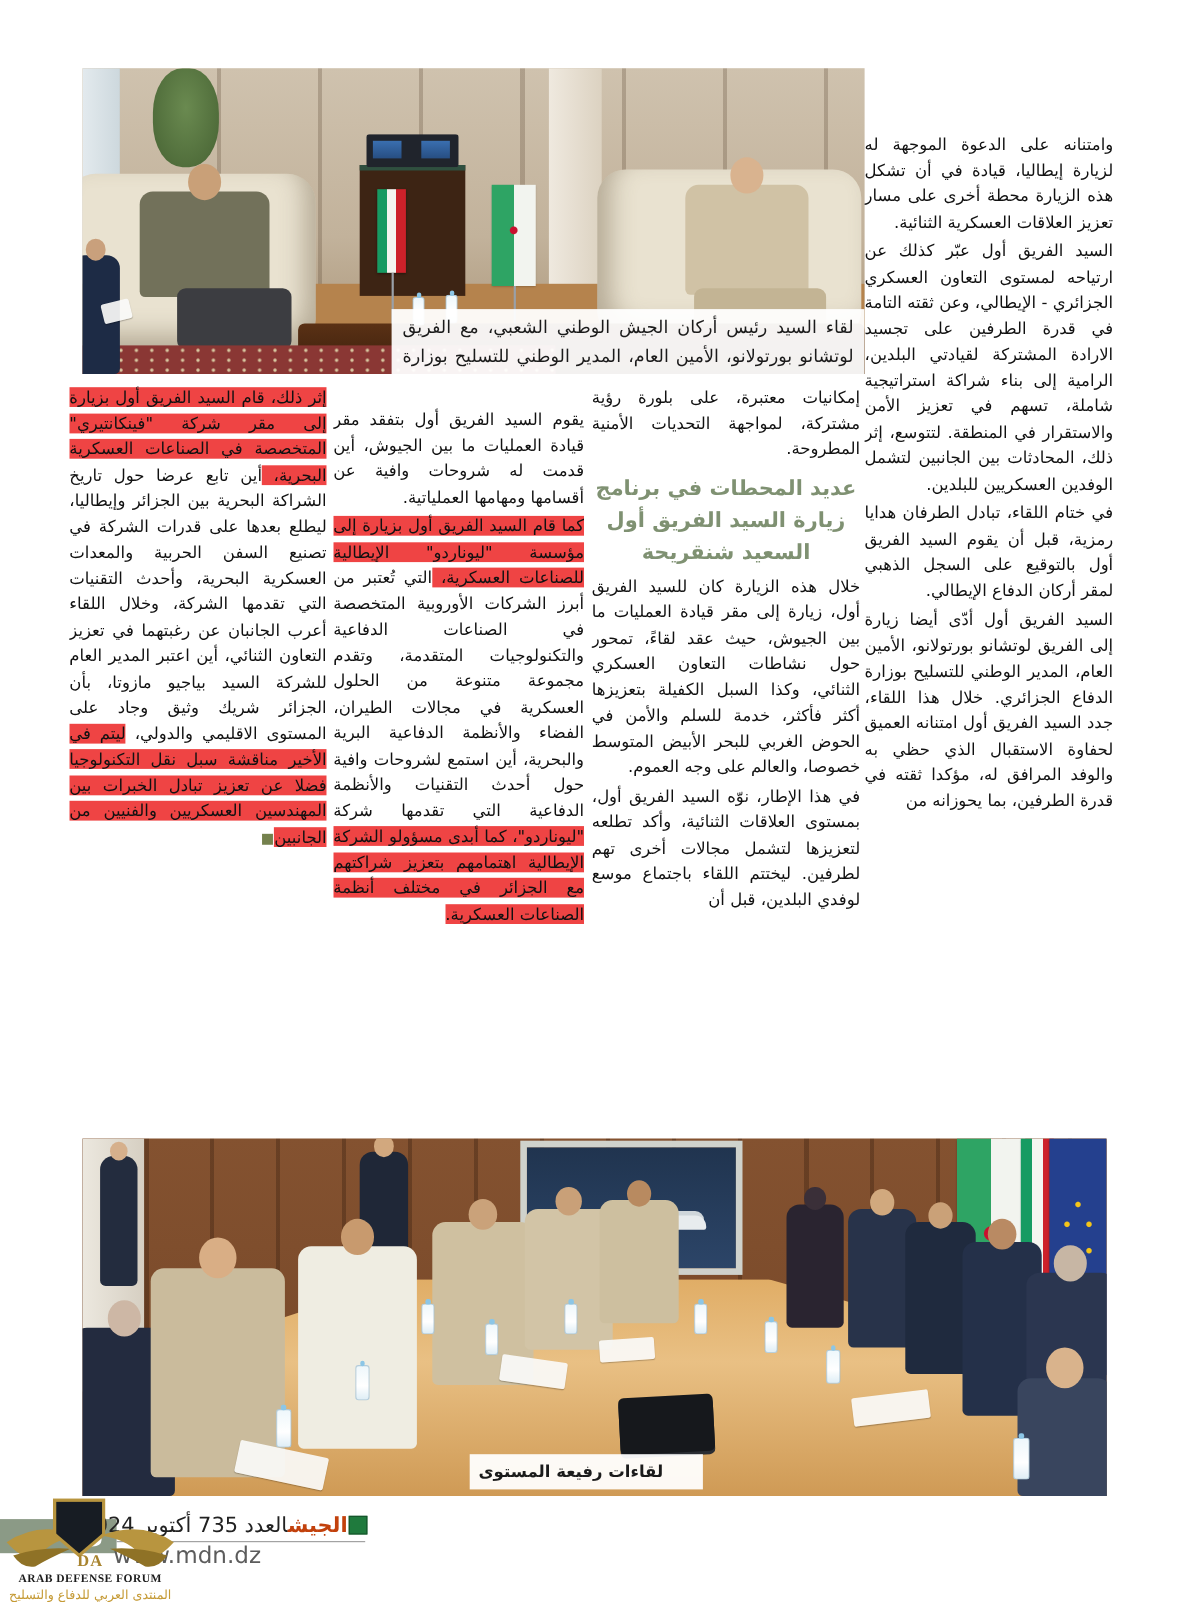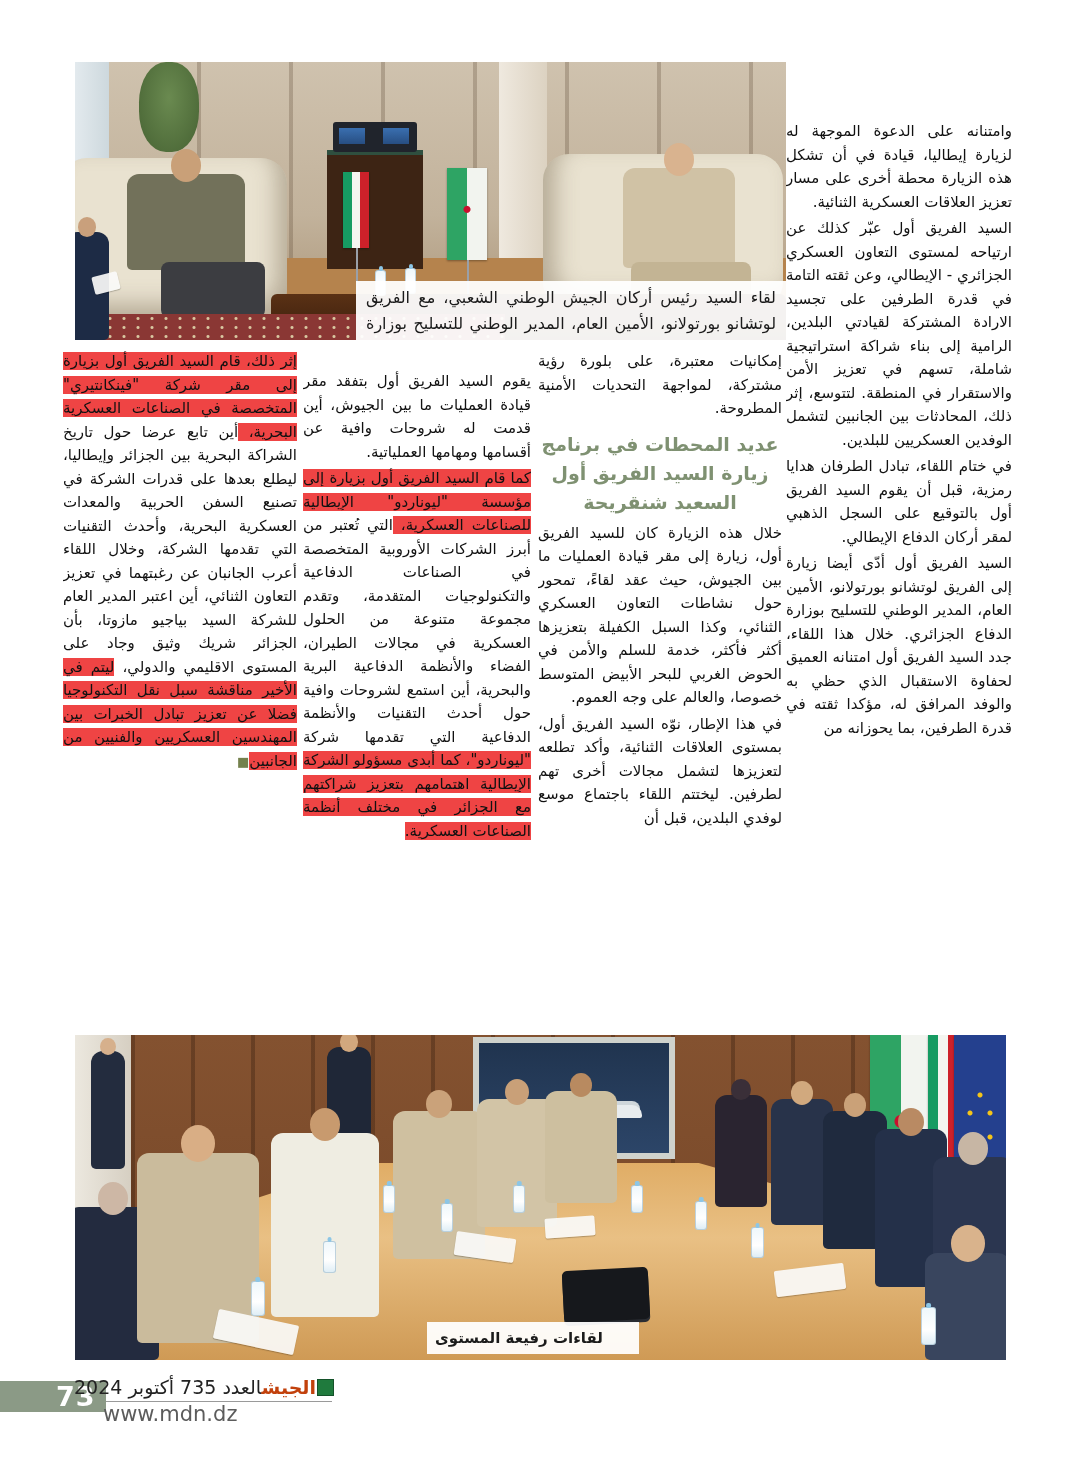--- a/index.html
+++ b/index.html
@@ -176,14 +176,28 @@
   </div>
 
   <div class="footer-bar"></div>
   <div class="footer-pagenum">73</div>
   <div class="footer-line">
     <span class="eldjeich-sq"></span><span class="eldjeich">الجيش</span><span class="issue">العدد 735 أكتوبر 2024</span>
   </div>
   <div class="footer-rule"></div>
   <div class="footer-site">www.mdn.dz</div>
 
+  <div class="emblem">
+    <svg class="emblem-wings" viewBox="0 0 160 52">
+      <path d="M4 22 Q34 2 70 16 Q46 20 36 32 Q24 44 4 22 Z" fill="#b8953f"></path>
+      <path d="M10 34 Q36 26 62 28 Q44 36 30 44 Q18 46 10 34 Z" fill="#8f7226"></path>
+      <path d="M156 22 Q126 2 90 16 Q114 20 124 32 Q136 44 156 22 Z" fill="#b8953f"></path>
+      <path d="M150 34 Q124 26 98 28 Q116 36 130 44 Q142 46 150 34 Z" fill="#8f7226"></path>
+    </svg>
+    <div class="emblem-shield-outer">
+      <div class="emblem-shield-inner"></div>
+    </div>
+    <div class="emblem-da">DA</div>
+    <div class="emblem-title">ARAB DEFENSE FORUM</div>
+    <div class="emblem-sub">المنتدى العربي للدفاع والتسليح</div>
+  </div>
 
 </div>
 
 </body></html>

